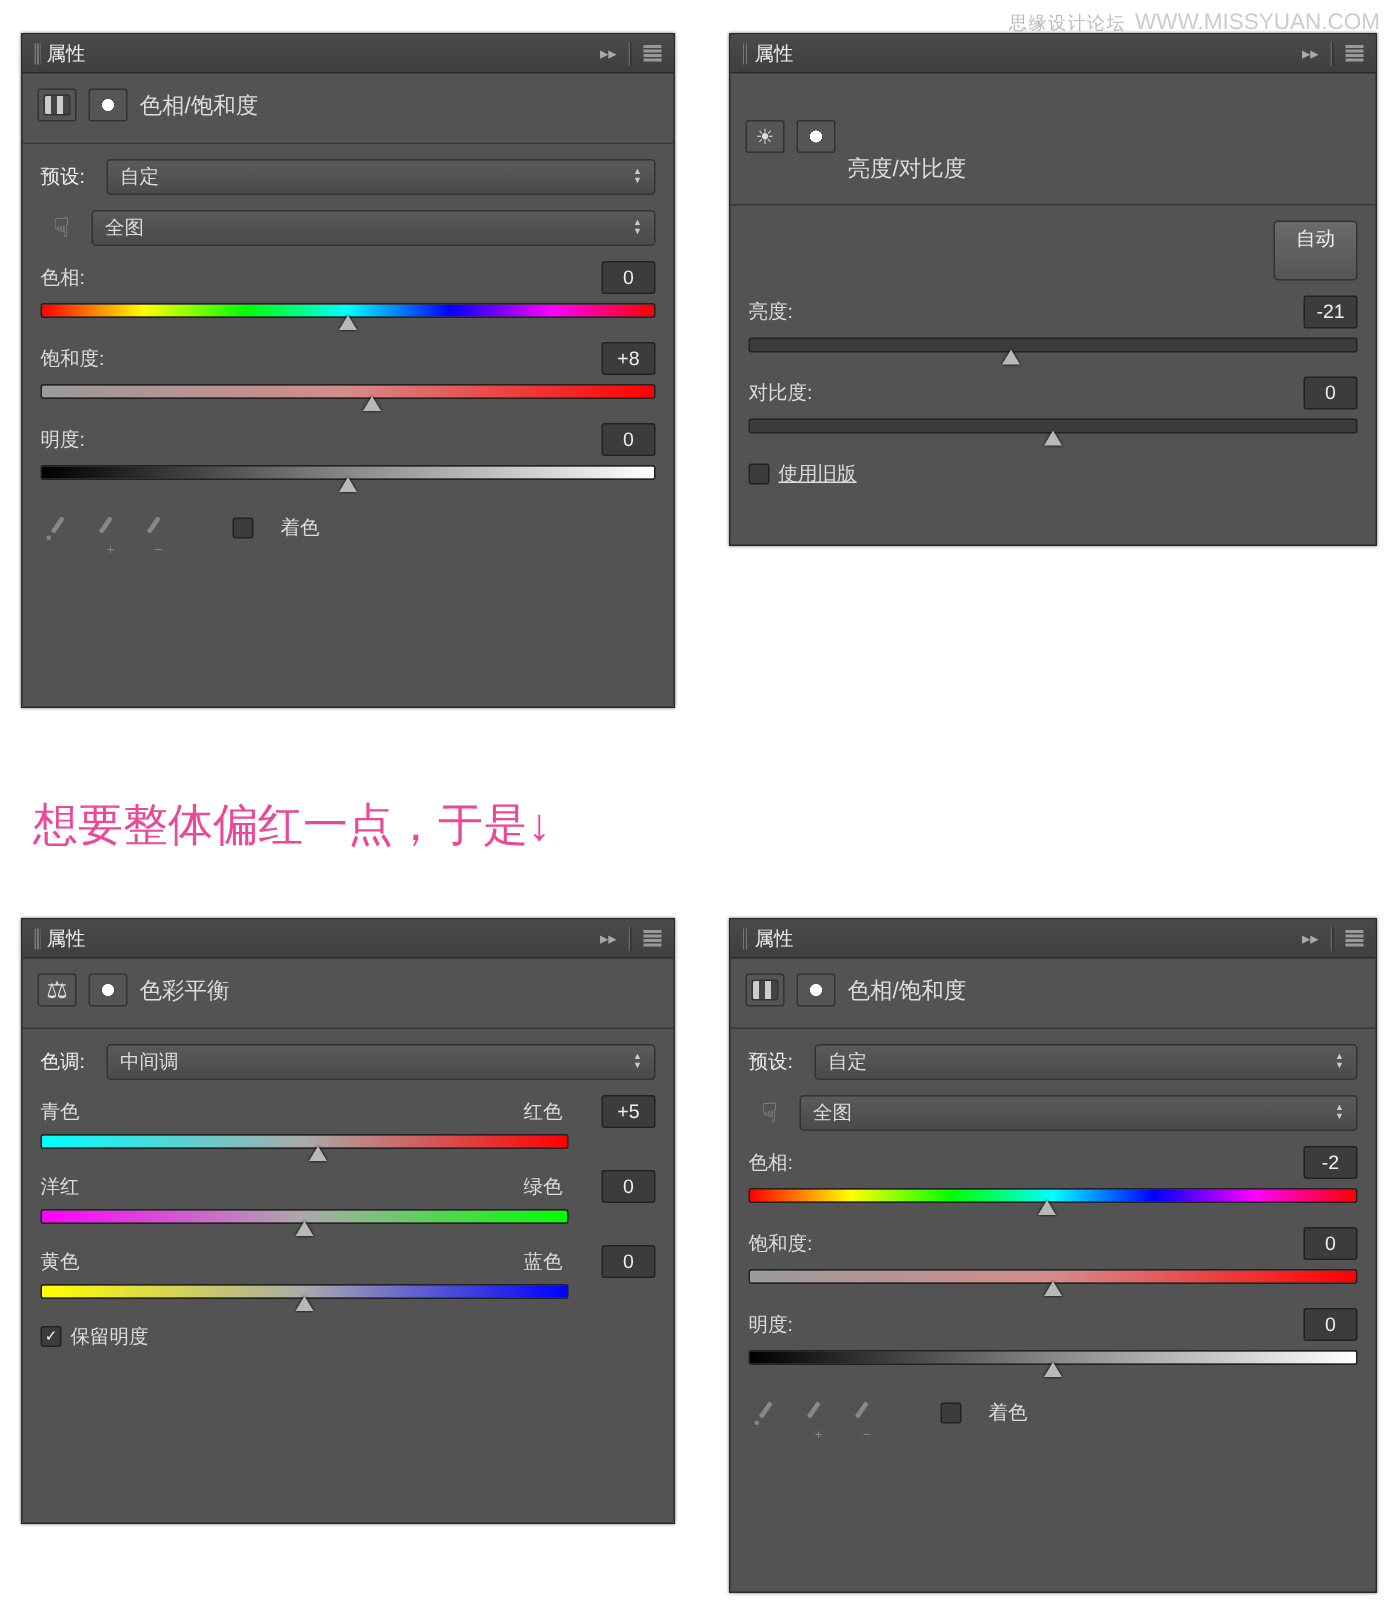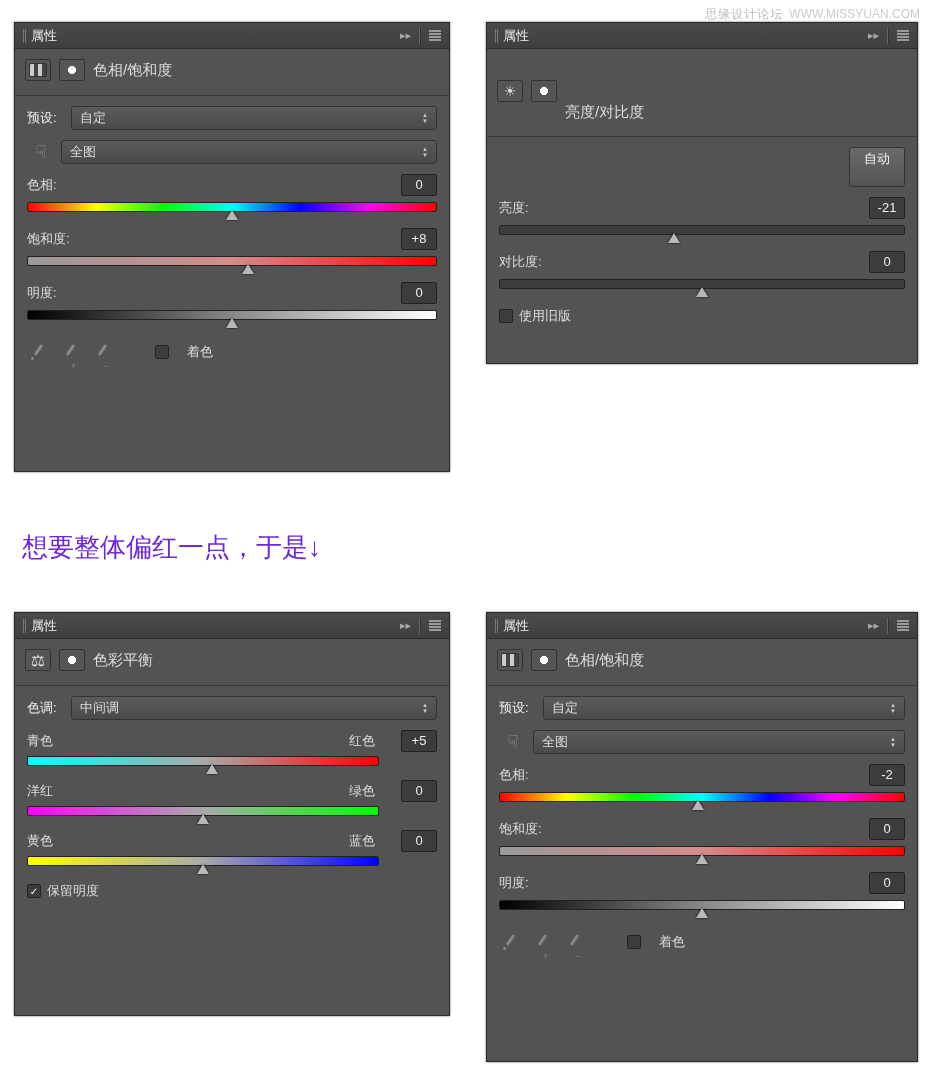--- a/index.html
+++ b/index.html
@@ -1,18 +1,18 @@
 <!DOCTYPE html>
 <html><head>
 <meta charset="utf-8">
 <style>
 * { margin:0; padding:0; box-sizing:border-box; font-family:"Microsoft YaHei",sans-serif; }
 body { background:#fff; width:930px; height:1076px; position:relative; }
 .watermark { position:absolute; top:6px; right:10px; color:#bbb; font-size:12px; letter-spacing:1px; }
-.watermark .sub { font-size:12px; color:#ccc; margin-left:6px; letter-spacing:0; }
+.watermark .sub { font-size:15px; color:#ccc; margin-left:6px; letter-spacing:0; }
 .panel { position:absolute; background:#535353; border:1px solid #2a2a2a; color:#ddd; font-size:13px; box-shadow:0 0 2px rgba(0,0,0,0.6); }
 .panel-header { height:26px; background:linear-gradient(#4a4a4a,#3f3f3f); border-bottom:1px solid #2a2a2a; display:flex; align-items:center; padding:0 8px; }
 .panel-header .stripes { width:4px; height:14px; margin-right:4px; background:repeating-linear-gradient(90deg,#777 0 1px,transparent 1px 2px); }
 .panel-header .title { color:#eee; font-size:13px; flex:1; }
 .panel-header .arrows { display:flex; align-items:center; gap:4px; }
 .arrow-btn { color:#aaa; font-size:11px; }
 .vline { width:2px; height:16px; background:#333; border-left:1px solid #666; margin:0 4px; }
 .menu-lines { width:12px; height:12px; display:flex; flex-direction:column; justify-content:space-around; }
 .menu-lines div { height:2px; background:#999; }
 .panel-sub { display:flex; align-items:center; gap:8px; padding:10px 10px 14px; border-bottom:1px solid #383838; }
@@ -39,21 +39,21 @@
 .eyedrop-row { display:flex; align-items:center; gap:12px; padding-top:6px; }
 .eyedrop { width:20px; height:20px; position:relative; }
 .eyedrop:before { content:""; position:absolute; width:3px; height:12px; background:#888; top:2px; left:10px; transform:rotate(35deg); border-radius:1px; }
 .eyedrop:after { content:""; position:absolute; width:3px; height:3px; background:#888; bottom:2px; left:4px; border-radius:50%; }
 .eyedrop.plus:after { content:"+"; background:none; color:#888; font-size:9px; bottom:-2px; left:12px; }
 .eyedrop.minus:after { content:"−"; background:none; color:#888; font-size:9px; bottom:-2px; left:12px; }
 .check { width:14px; height:14px; border:1px solid #222; background:#3c3c3c; border-radius:2px; display:inline-flex; align-items:center; justify-content:center; font-size:10px; color:#fff; margin-right:6px; }
 .button { height:40px; padding:0 14px; background:linear-gradient(#6a6a6a,#555); border:1px solid #333; border-radius:3px; color:#eee; font-size:13px; line-height:22px; cursor:pointer; }
 .cb-icon { color:#ddd; font-size:16px; }
 .hsl-rows { width:100%; height:16px; background:repeating-linear-gradient(90deg,#ccc 0,#ccc 4px,#444 4px,#444 8px); border:1px solid #333; border-radius:2px; }
-.caption { position:absolute; font-size:26px; color:#6d28d9; }
+.caption { position:absolute; font-size:30px; color:#ec4899; }
 .cb-slider-row { margin-bottom:14px; }
 .cb-labels { display:flex; justify-content:space-between; align-items:center; margin-bottom:4px; }
 .cb-right { display:flex; align-items:center; gap:26px; }
 </style>
 </head>
 <body>
 
 <div class="watermark">
   <span>思缘设计论坛</span><span class="sub">WWW.MISSYUAN.COM</span>
 </div>
@@ -180,21 +180,21 @@
     </div>
     <div class="slider-row">
       <div class="slider-head">
         <span>对比度:</span>
         <span class="num-input">0</span>
       </div>
       <div class="slider-track plain-track">
           <div class="thumb" style="left:50%"></div>
         </div>
     </div>
-    <div class="row" style="margin-top:18px;">
+    <div class="row" style="margin-top:18px;text-decoration:underline;">
       <span class="check"></span>
       <span>使用旧版</span>
     </div>
   </div>
 </div>
 
 <div class="caption" style="left:22px; top:530px;">
   <span>想要整体偏红一点，于是</span><span style="font-weight:bold;">↓</span>
 </div>
 

